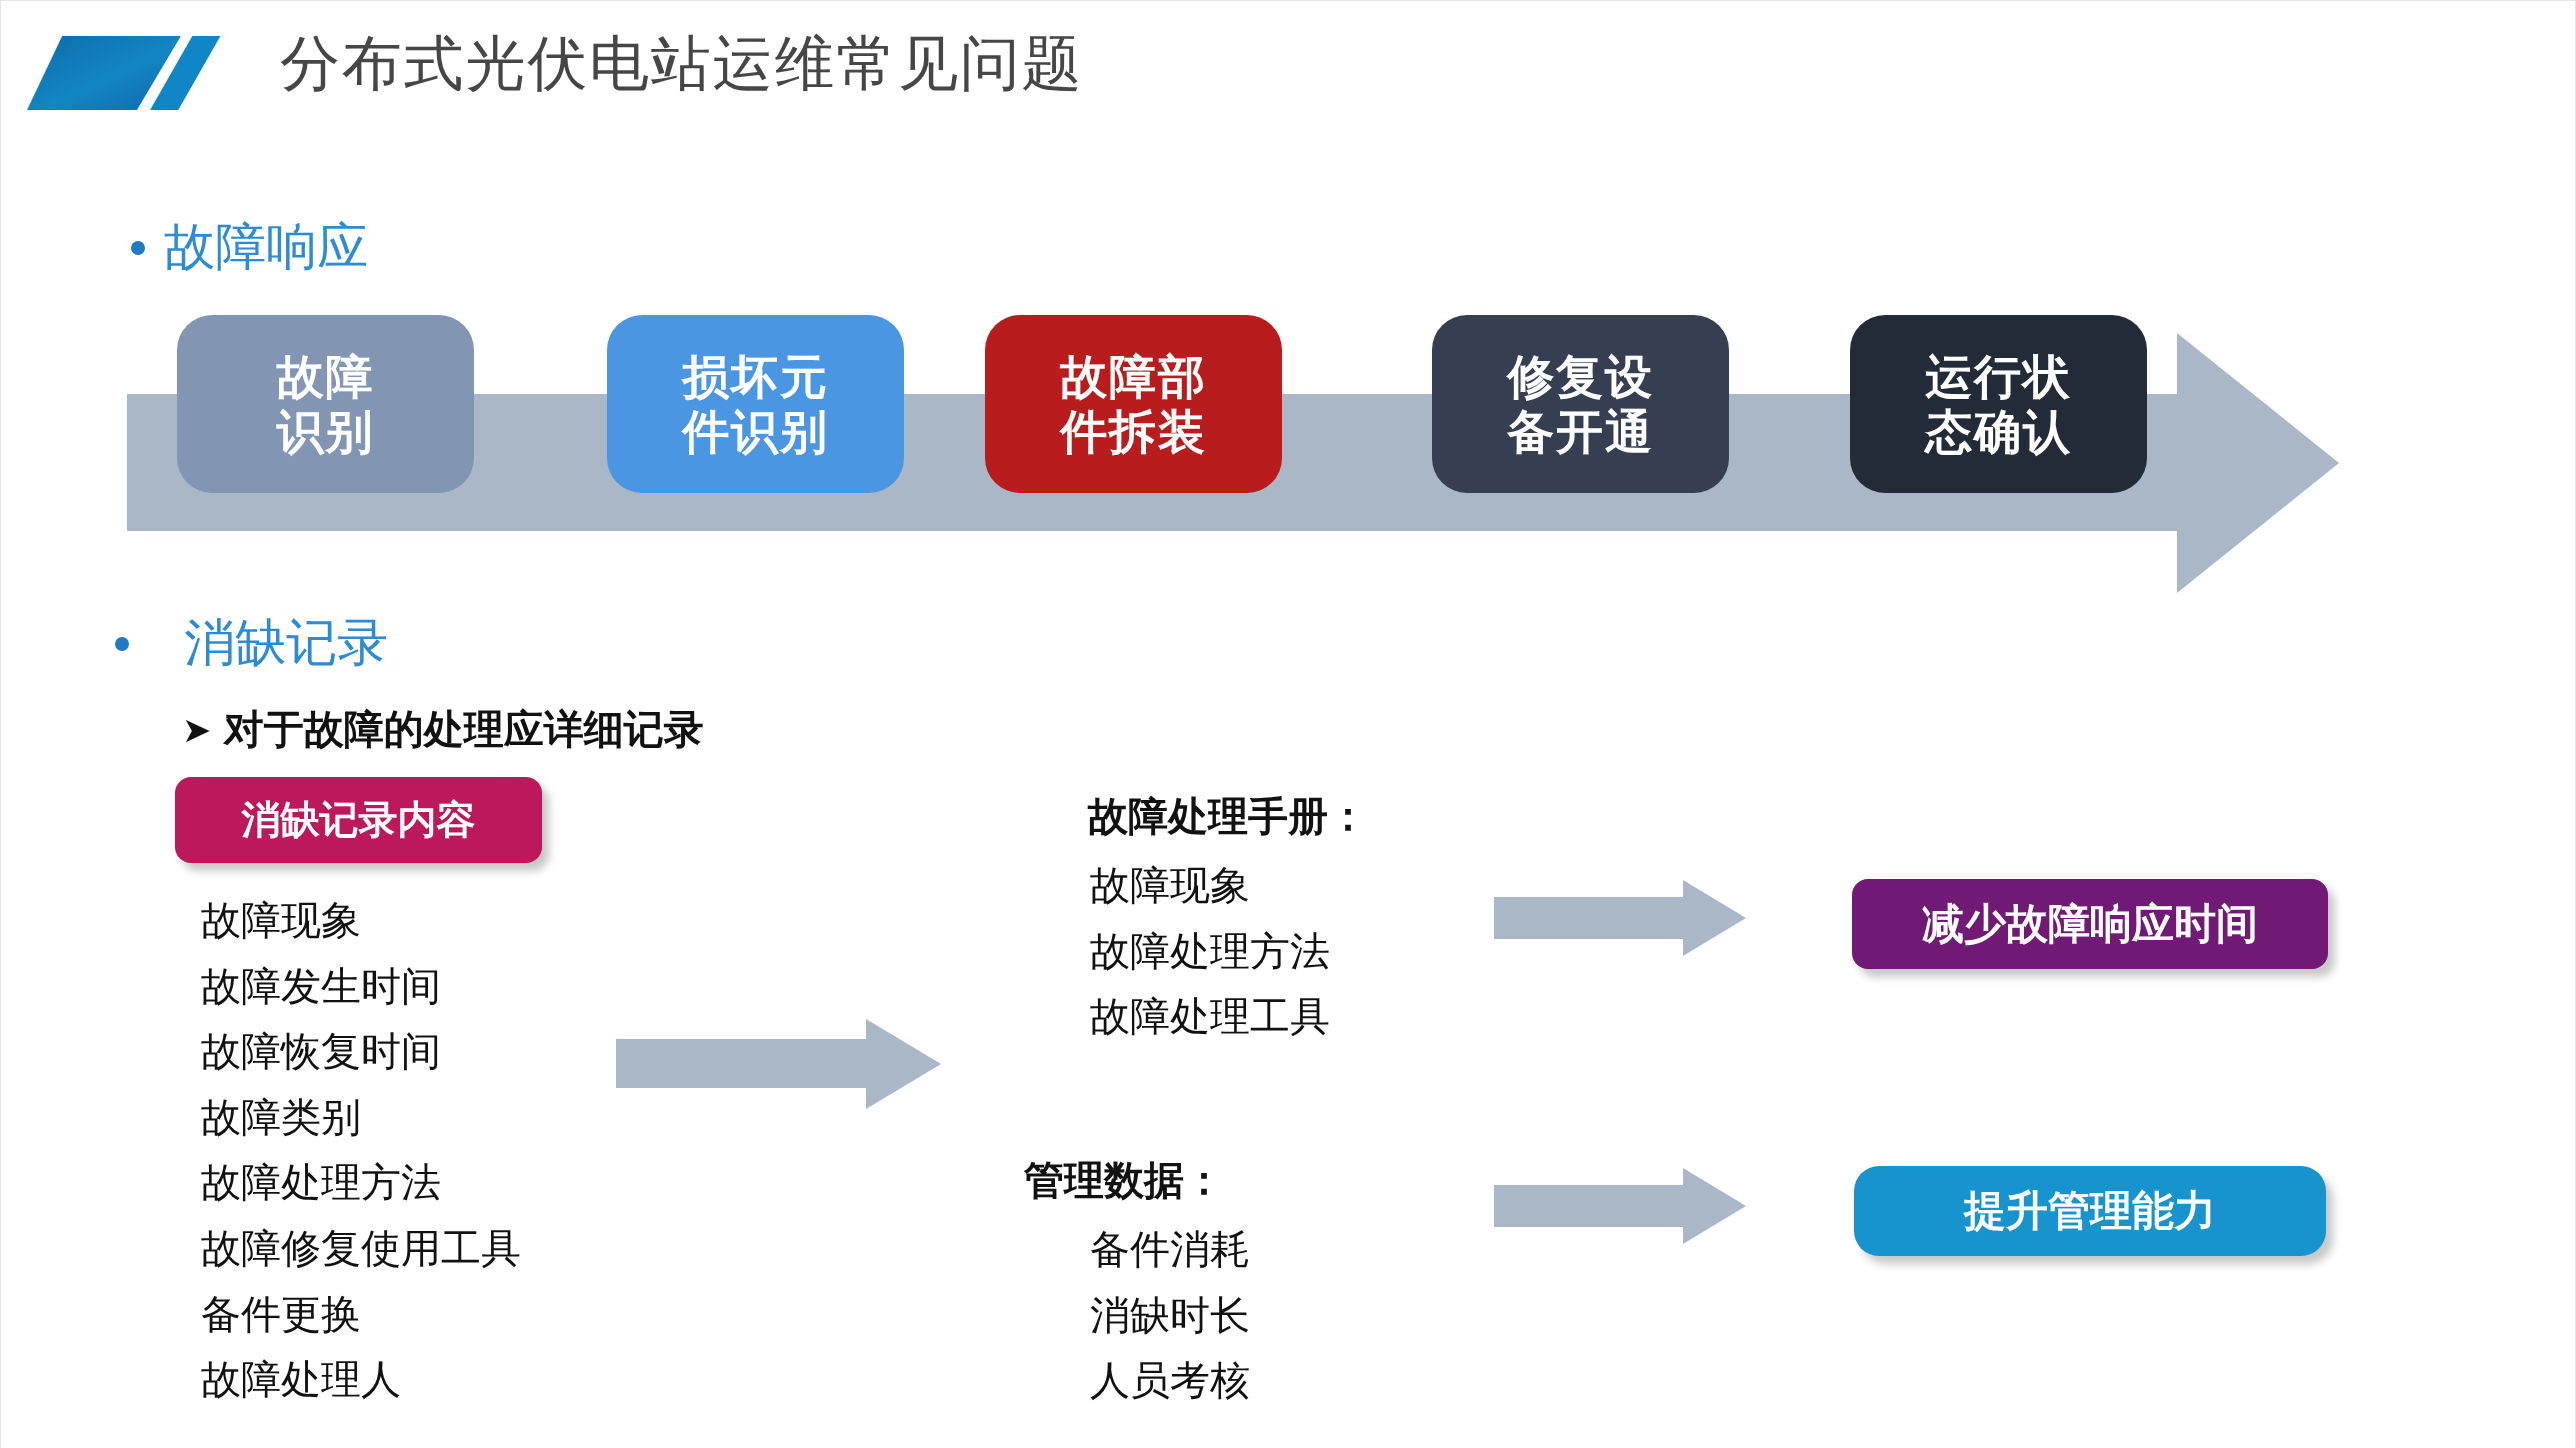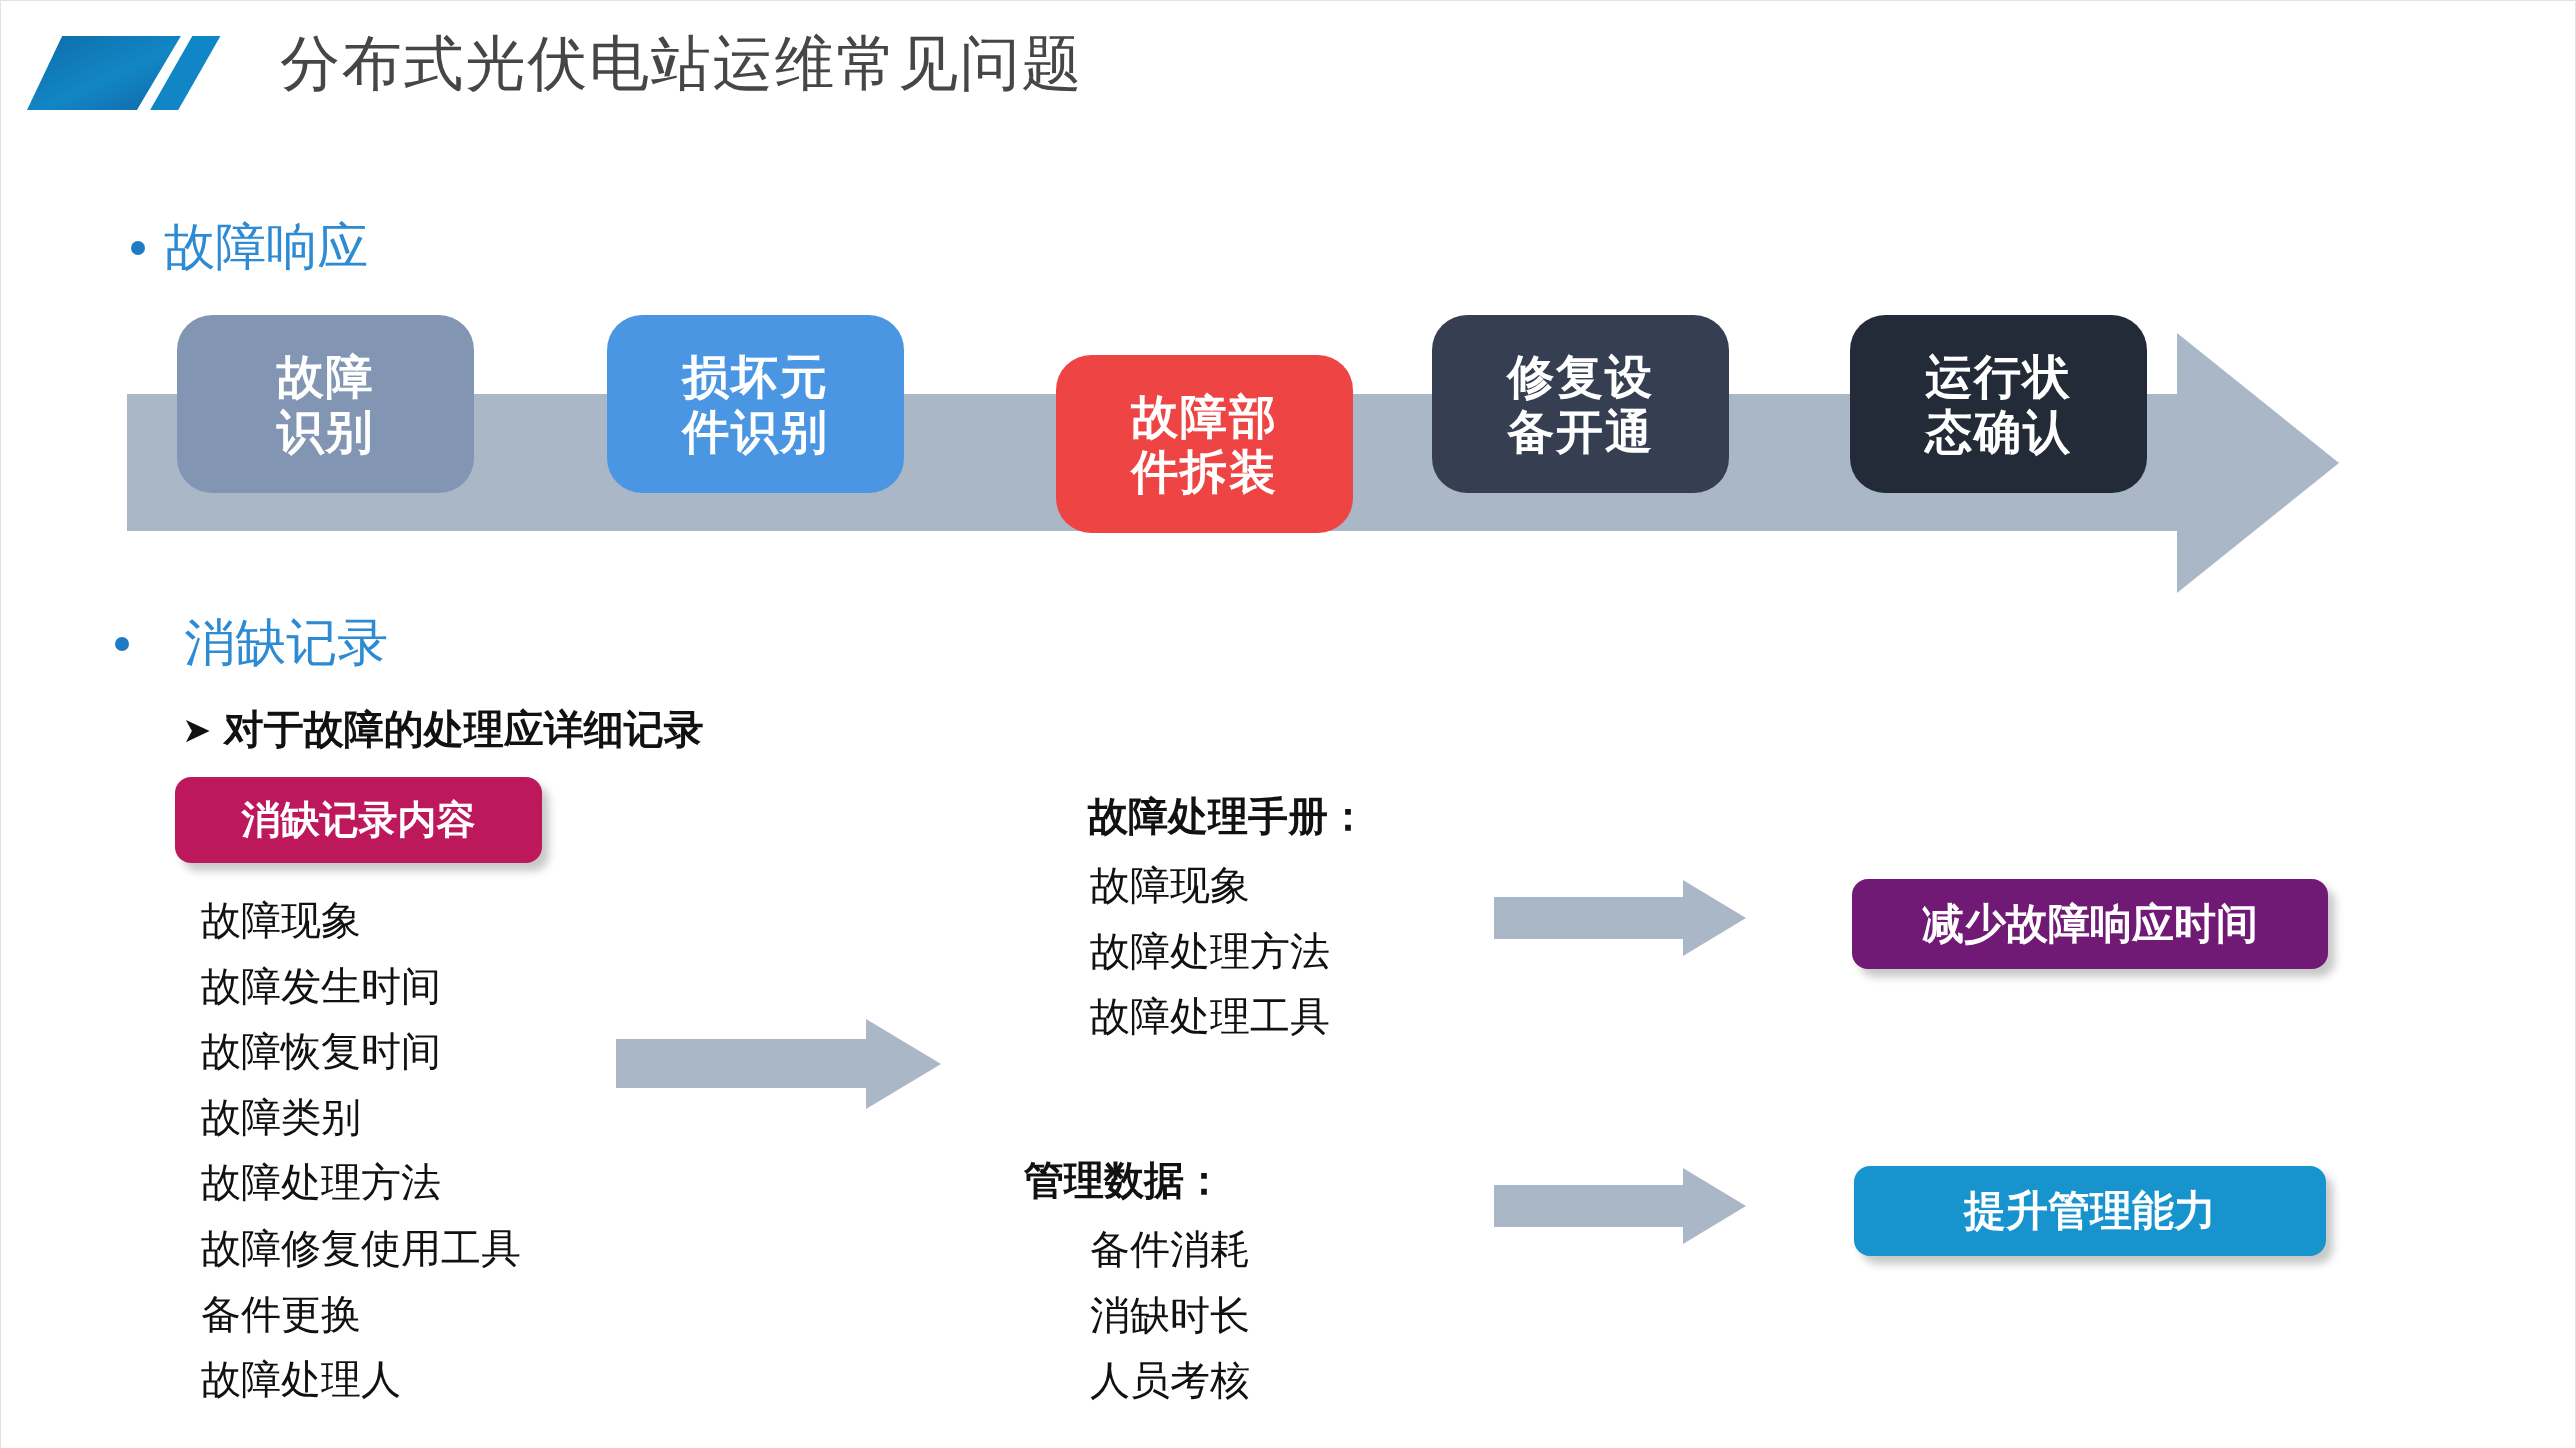--- a/index.html
+++ b/index.html
@@ -133,20 +133,21 @@
     left: 1851px; top: 878px;
     width: 476px; height: 90px;
     font-size: 42px;
     background: #701a75;
   }
   #pill-result-2 {
     left: 1853px; top: 1165px;
     width: 472px; height: 90px;
     font-size: 42px;
     background: #1793cd;
+    border-radius: 25px;
   }
 
   
   .plain-list {
     position: absolute;
     font-size: 40px;
     color: #111111;
     line-height: 1.64;
     white-space: nowrap;
   }
@@ -233,21 +234,21 @@
   <div class="pbox" style="left:176px; background:#8296b4;">
     <span>故障</span>
     <span>识别</span>
   </div>
 
   <div class="pbox" style="left:606px; background:#4a96e2;">
     <span>损坏元</span>
     <span>件识别</span>
   </div>
 
-  <div class="pbox" style="left:1055px; background:#ef4444;margin-top:40px;">
+  <div class="pbox" style="left:984px; background:#b91c1c;">
     <span>故障部</span>
     <span>件拆装</span>
   </div>
 
   <div class="pbox" style="left:1431px; background:#363f52;">
     <span>修复设</span>
     <span>备开通</span>
   </div>
 
   <div class="pbox" style="left:1849px; background:#242b38;">

